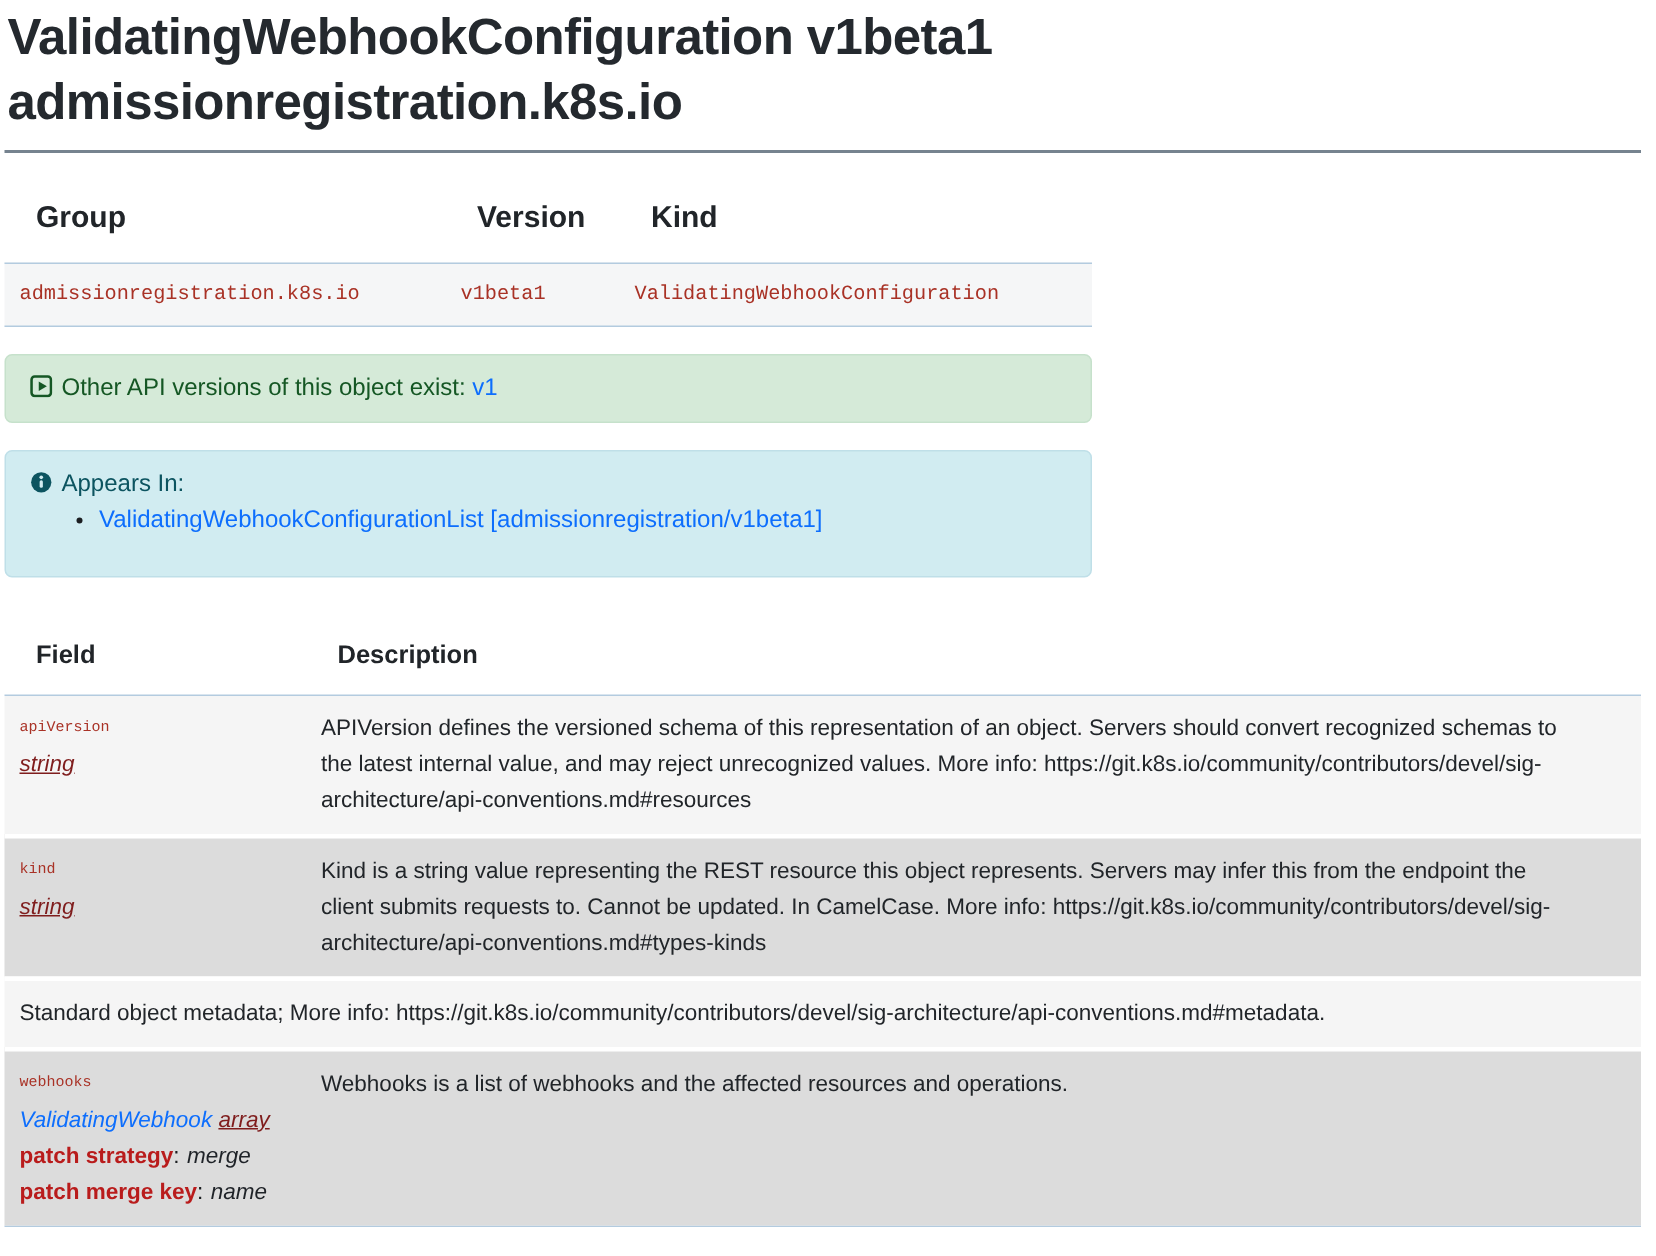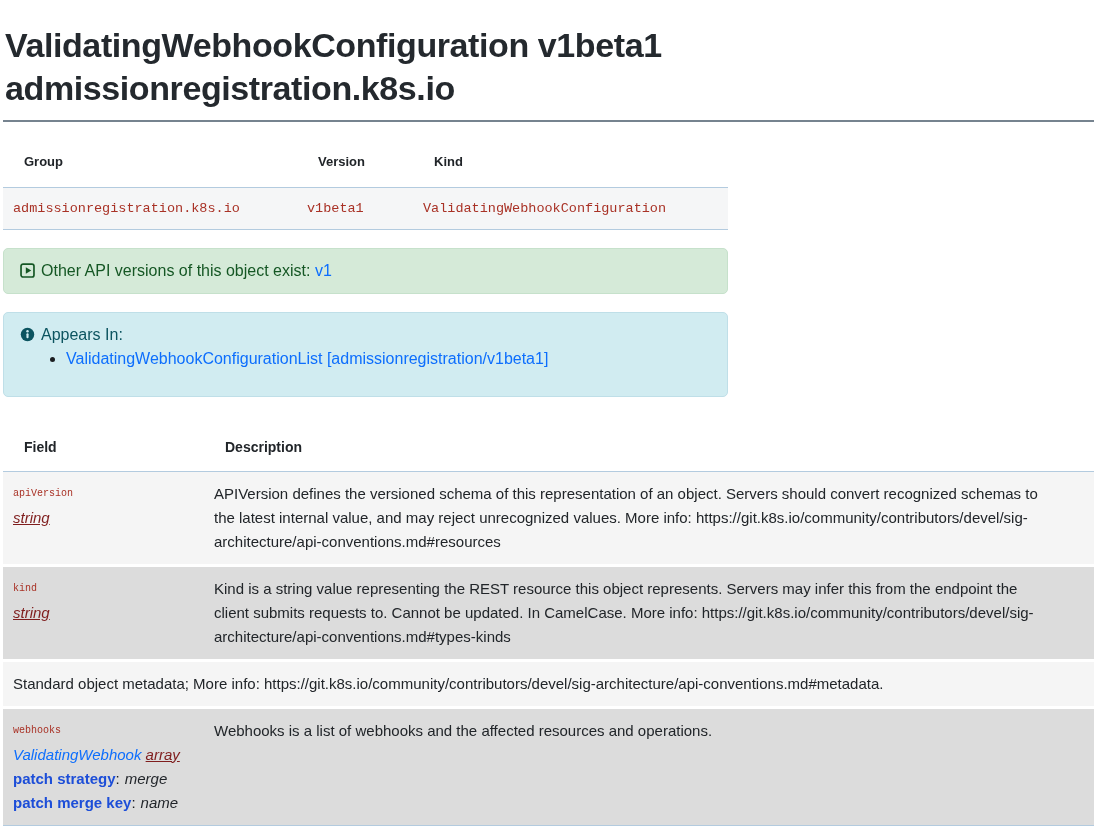--- a/index.html
+++ b/index.html
@@ -7,21 +7,21 @@
   body {
     font-family: "Liberation Sans", "DejaVu Sans", sans-serif;
     color: #212529;
     font-size: 15px;
     -webkit-font-smoothing: antialiased;
   }
   .page { width: 1104px; padding: 0 10px 14px 3px; }
 
   
   h1.page-title {
-    margin: 24px 0 10px 2px;
+    margin: 4px 0 10px 2px;
     font-size: 34px;
     font-weight: 700;
     line-height: 1.26;
     letter-spacing: -0.4px;
     color: #24292e;
   }
   h1.page-title .tline { display: block; }
   .title-rule {
     border: none;
     border-top: 2px solid #76838f;
@@ -33,21 +33,21 @@
     font-family: "Liberation Mono", "DejaVu Sans Mono", monospace;
     color: #a93226;
     font-size: 13.5px;
   }
 
   
   .gvk { width: 725px; }
   .gvk-head, .gvk-row { display: flex; }
   .gvk-head > div {
     font-weight: 700;
-    font-size: 13px;
+    font-size: 20px;
     padding: 6px 8px 18px 21px;
   }
   .gvk-row {
     background: #f5f6f7;
     border-top: 1px solid #b3cbdf;
     border-bottom: 1px solid #b3cbdf;
   }
   .gvk-row > div { padding: 13px 8px 13px 10px; }
   .gvk .c1 { width: 294px; flex-shrink: 0; }
   .gvk .c2 { width: 116px; flex-shrink: 0; }
@@ -73,42 +73,42 @@
   }
   .alert-icon { display: inline-block; margin-right: 6px; }
   .alert-icon svg { vertical-align: -2px; }
   a.link { color: #0d6efd; text-decoration: none; cursor: pointer; }
   .appears-list { margin: 6px 0 15px 0; padding-left: 46px; }
   .appears-list li::marker { color: #1b1e21; }
 
   
   .ftable { margin-top: 36px; width: 100%; }
   .fhead { display: flex; }
-  .fhead > div { font-weight: 700; font-size: 14px; padding: 6px 8px 16px 21px; }
+  .fhead > div { font-weight: 700; font-size: 17px; padding: 6px 8px 16px 21px; }
   .fc { width: 201px; flex-shrink: 0; }
   .dc { flex: 1; }
   .fbody {
     border-top: 1px solid #b3cbdf;
     border-bottom: 1px solid #b3cbdf;
   }
   .frow { display: flex; }
   .frow + .frow { border-top: 3px solid #ffffff; }
   .frow.light { background: #f5f5f5; }
   .frow.dark  { background: #dcdcdc; }
   .frow .fc { padding: 10px 8px 10px 10px; line-height: 24px; }
   .frow .dc {
     padding: 10px 55px 10px 10px;
     line-height: 24px;
     overflow-wrap: break-word;
     word-break: break-word;
   }
   .ftable .code { font-size: 10px; }
   .ftype { font-style: italic; color: #7f1d1d; text-decoration: underline; }
   .type-link { font-style: italic; }
-  .patch-line b { font-weight: 700; color: #1d4ed8; }
+  .patch-line b { font-weight: 700; color: #b91c1c; }
   .patch-line .colon { color: #1b1e21; }
   .patch-line .pv { font-style: italic; margin-left: 5px; color: #1f2328; }
 </style>
 </head>
 <body>
 
 <div class="page">
 
   <h1 class="page-title">
     <span class="tline">ValidatingWebhookConfiguration v1beta1</span>

